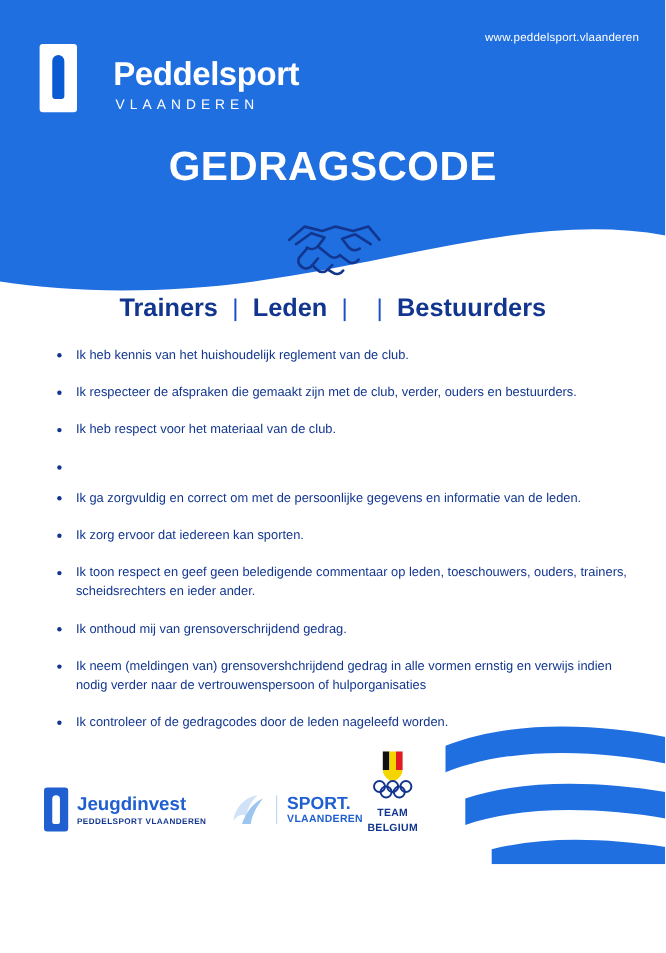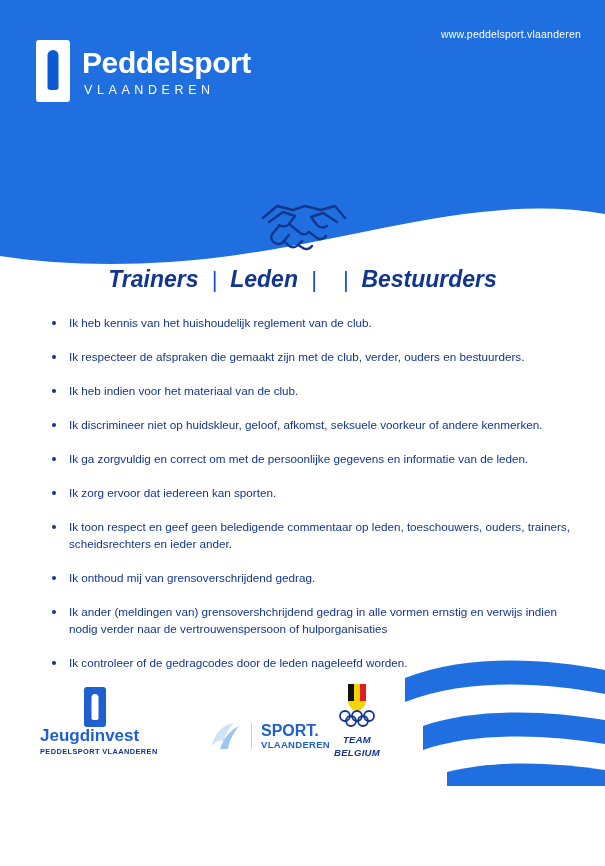--- a/index.html
+++ b/index.html
@@ -37,21 +37,22 @@
     color: #ffffff;
     font-size: 10.5px;
     letter-spacing: 0.2px;
   }
   
   .logo-wrap {
     position: absolute;
     left: 36px;
     top: 40px;
     display: flex;
-    align-items: center;
+    align-items: flex-end;
+    gap: 21px;
   }
   .logo-mark {
     width: 34px;
     height: 62px;
     background: #ffffff;
     border-radius: 3px;
     position: relative;
     margin-right: 12px;
   }
   .logo-mark:after {
@@ -103,21 +104,20 @@
     position: absolute;
     left: 0;
     top: 266px;
     width: 605px;
     display: flex;
     justify-content: center;
     align-items: center;
     color: #12368f;
     font-size: 23px;
     font-weight: bold;
-    font-style: italic;
   }
   .audience .sep {
     color: #1f4fc4;
     font-weight: normal;
     margin: 0 13px;
     font-size: 22px;
   }
   
   .rules {
     position: absolute;
@@ -158,21 +158,20 @@
     bottom: 22px;
     width: 605px;
     height: 80px;
   }
   .jeugdinvest {
     position: absolute;
     left: 40px;
     bottom: 8px;
     display: flex;
     align-items: center;
-    flex-direction: column;
   }
   .ji-mark {
     width: 22px;
     height: 40px;
     background: #1f5fd0;
     border-radius: 3px;
     position: relative;
     margin-right: 8px;
   }
   .ji-mark:after {
@@ -223,21 +222,20 @@
     height: 26px;
     background: #b9d4f2;
     margin: 0 9px;
   }
   .teambelgium {
     position: absolute;
     left: 322px;
     bottom: 6px;
     text-align: center;
     width: 70px;
-    font-style: italic;
   }
   .tb-text {
     color: #12368f;
     font-size: 9.5px;
     font-weight: bold;
     line-height: 11px;
     letter-spacing: 0.3px;
     margin-top: 2px;
   }
 </style>
@@ -255,20 +253,21 @@
   <div class="url-text">www.peddelsport.vlaanderen</div>
 
   <div class="logo-wrap">
     <div class="logo-mark"></div>
     <div>
       <div class="logo-text-main">Peddelsport</div>
       <div class="logo-text-sub">VLAANDEREN</div>
     </div>
   </div>
 
+  <div class="doc-title">GEDRAGSCODE</div>
 
   <div class="handshake">
     <svg width="88" height="52" viewBox="0 0 88 52">
       <g fill="none" stroke="#12368f" stroke-width="2.4" stroke-linejoin="round" stroke-linecap="round">
         <path d="M4,16 L18,4 L34,8 L46,4 L62,8 L76,4 L86,16"></path>
         <path d="M10,20 L24,10 L36,14 L30,22 C27,25 23,25 20,23"></path>
         <path d="M78,20 L64,11 L52,15 L58,23 C61,26 65,26 68,24"></path>
         <path d="M30,22 L40,30 C43,33 47,33 50,30"></path>
         <path d="M20,24 L14,31 C11,34 12,39 16,41 C19,43 23,42 25,39 L30,33"></path>
         <path d="M25,39 L29,43 C32,46 36,46 39,43 L43,39"></path>
@@ -291,45 +290,44 @@
     <div class="rule">
       <div class="bullet"></div>
       <div class="rule-text">Ik heb kennis van het huishoudelijk reglement van de club.</div>
     </div>
     <div class="rule">
       <div class="bullet"></div>
       <div class="rule-text">Ik respecteer de afspraken die gemaakt zijn met de club, verder, ouders en bestuurders.</div>
     </div>
     <div class="rule">
       <div class="bullet"></div>
-      <div class="rule-text">Ik heb indien voor het materiaal van de club.</div>
-    </div>
-    <div class="rule">
-      <div class="bullet"></div>
-      <div class="rule-text">Ik discrimineer niet op huidskleur, geloof, afkomst, seksuele voorkeur of andere kenmerken.</div>
+      <div class="rule-text">Ik heb respect voor het materiaal van de club.</div>
+    </div>
+    <div class="rule">
+      <div class="bullet"></div>
     </div>
     <div class="rule">
       <div class="bullet"></div>
       <div class="rule-text">Ik ga zorgvuldig en correct om met de persoonlijke gegevens en informatie van de leden.</div>
     </div>
     <div class="rule">
       <div class="bullet"></div>
       <div class="rule-text">Ik zorg ervoor dat iedereen kan sporten.</div>
     </div>
     <div class="rule">
       <div class="bullet"></div>
       <div class="rule-text">Ik toon respect en geef geen beledigende commentaar op leden, toeschouwers, ouders, trainers, scheidsrechters en ieder ander.</div>
     </div>
     <div class="rule">
       <div class="bullet"></div>
       <div class="rule-text">Ik onthoud mij van grensoverschrijdend gedrag.</div>
     </div>
     <div class="rule">
       <div class="bullet"></div>
-      <div class="rule-text">Ik ander (meldingen van) grensovershchrijdend gedrag in alle vormen ernstig en verwijs indien nodig verder naar de vertrouwenspersoon of hulporganisaties</div>
+      <div class="rule-text">Ik neem (meldingen van) grensovershchrijdend gedrag in alle vormen ernstig en verwijs indien nodig verder naar de vertrouwenspersoon of hulporganisaties</div>
     </div>
     <div class="rule">
       <div class="bullet"></div>
       <div class="rule-text">Ik controleer of de gedragcodes door de leden nageleefd worden.</div>
     </div>
   </div>
 
   <div class="stripes">
     <svg width="210" height="130" viewBox="0 0 210 130">
       <path d="M10,22 C70,-2 150,2 210,14 L210,38 C150,26 70,22 10,46 Z" fill="#1f6fe0"></path>

